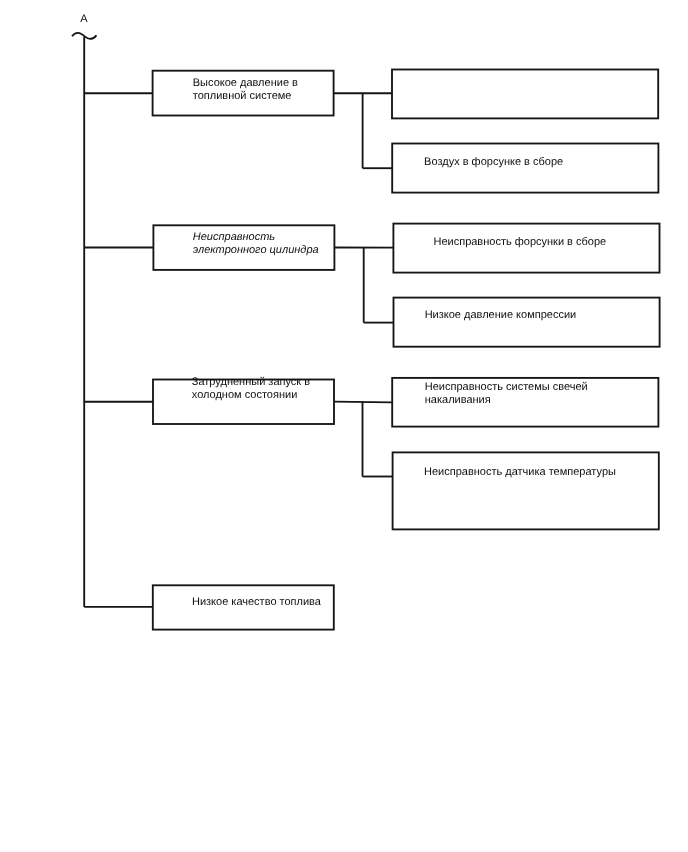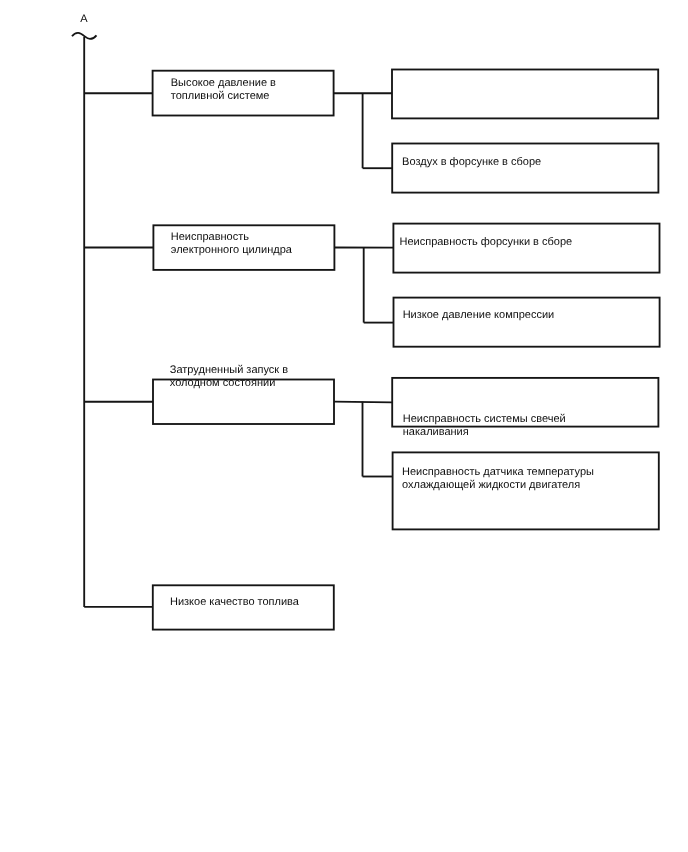--- a/index.html
+++ b/index.html
@@ -4,21 +4,21 @@
 <title>Diagram</title>
 <style>
 html,body{margin:0;padding:0;background:#ffffff;width:688px;height:852px;overflow:hidden;}
 body{font-family:"Liberation Sans",sans-serif;color:#000000;-webkit-font-smoothing:antialiased;text-rendering:geometricPrecision;}
 #canvas{position:relative;width:688px;height:852px;background:#ffffff;}
 #graphics{position:absolute;left:0;top:0;}
 .wire{stroke:#151515;stroke-width:1.85;fill:none;stroke-linecap:butt;}
 .boxline{stroke:#151515;stroke-width:1.85;fill:none;}
 .node{position:absolute;box-sizing:border-box;background:transparent;}
 .txt{position:absolute;transform:translateZ(0);}
-.ln{display:block;font-size:11.0px;line-height:13.2px;color:#0d0d0d;white-space:pre;}
+.ln{display:block;font-size:11.0px;line-height:13.2px;color:#0d0d0d;white-space:pre;margin-left:22px;}
 #labelA{position:absolute;font-size:11.0px;line-height:11.0px;color:#0d0d0d;transform:translateZ(0);}
 </style>
 </head>
 <body>
 
 <div id="canvas">
 <svg id="graphics" width="688" height="852" viewBox="0 0 688 852">
   <path class="wire" d="M 72.0 36.3 C 73.8 33.8 76.0 32.8 78.2 32.9 C 80.6 33.0 82.2 34.3 84.4 36.1 C 86.8 38.0 88.2 38.9 90.0 38.9 C 92.4 38.9 94.8 37.4 96.5 35.3"></path>
   <path class="wire" d="M 84.2 36.8 L 84.2 606.9"></path>
   <path class="wire" d="M 84.2 93.2 L 152.6 93.2"></path>
@@ -45,57 +45,56 @@
   <rect class="boxline" x="392.20" y="377.90" width="266.20" height="48.70"></rect>
   <rect class="boxline" x="392.60" y="452.40" width="266.20" height="77.00"></rect>
 </svg>
 <div id="labelA" style="left:80.3px;top:13.9px;">A</div>
 <div class="node" style="left:151.67px;top:69.78px;width:182.85px;height:46.65px;">
   <div class="txt" style="left:19.13px;top:7.12px;">
     <span class="ln">Высокое давление в</span>
     <span class="ln">топливной системе</span>
   </div>
 </div>
-<div class="node" style="left:152.47px;top:224.38px;width:182.85px;height:46.45px;">
+<div class="node" style="left:152.47px;top:224.38px;width:182.85px;height:46.45px;font-style:italic;">
   <div class="txt" style="left:18.33px;top:6.22px;">
     <span class="ln">Неисправность</span>
     <span class="ln">электронного цилиндра</span>
   </div>
 </div>
-<div class="node" style="left:152.07px;top:357px;width:199px;height:46.35px;">
+<div class="node" style="left:152.07px;top:369px;width:199px;height:46.35px;">
   <div class="txt" style="left:17.73px;top:6.62px;">
     <span class="ln">Затрудненный запуск в</span>
     <span class="ln">холодном состоянии</span>
   </div>
 </div>
 <div class="node" style="left:151.88px;top:584.38px;width:182.85px;height:38px;">
   <div class="txt" style="left:18.12px;top:11.23px;">
     <span class="ln">Низкое качество топлива</span>
   </div>
 </div>
 <div class="node" style="left:391.27px;top:142.57px;width:278px;height:50.95px;">
   <div class="txt" style="left:10.83px;top:13.32px;">
     <span class="ln">Воздух в форсунке в сборе</span>
   </div>
 </div>
 <div class="node" style="left:392.47px;top:222.67px;width:267.95px;height:50.85px;">
-  <div class="txt" style="left:7px;top:13.22px;text-align:right;">
+  <div class="txt" style="left:19px;top:13.22px;text-align:right;">
     <span class="ln">Неисправность форсунки в сборе</span>
   </div>
 </div>
 <div class="node" style="left:392.57px;top:296.68px;width:267.95px;height:41px;">
   <div class="txt" style="left:10.12px;top:12.42px;">
     <span class="ln">Низкое давление компрессии</span>
   </div>
 </div>
-<div class="node" style="left:391.27px;top:399px;width:212px;height:50.55px;">
+<div class="node" style="left:391.27px;top:367px;width:212px;height:50.55px;">
   <div class="txt" style="left:11.53px;top:13.53px;">
     <span class="ln">Неисправность системы свечей</span>
     <span class="ln">накаливания</span>
   </div>
 </div>
 <div class="node" style="left:391.68px;top:451.47px;width:268.05px;height:78.85px;">
   <div class="txt" style="left:10.32px;top:14.12px;">
     <span class="ln">Неисправность датчика температуры</span>
-    <span class="ln">охлаждающей жидкости двигателя</span>
   </div>
 </div>
 </div>
 
 </body></html>

